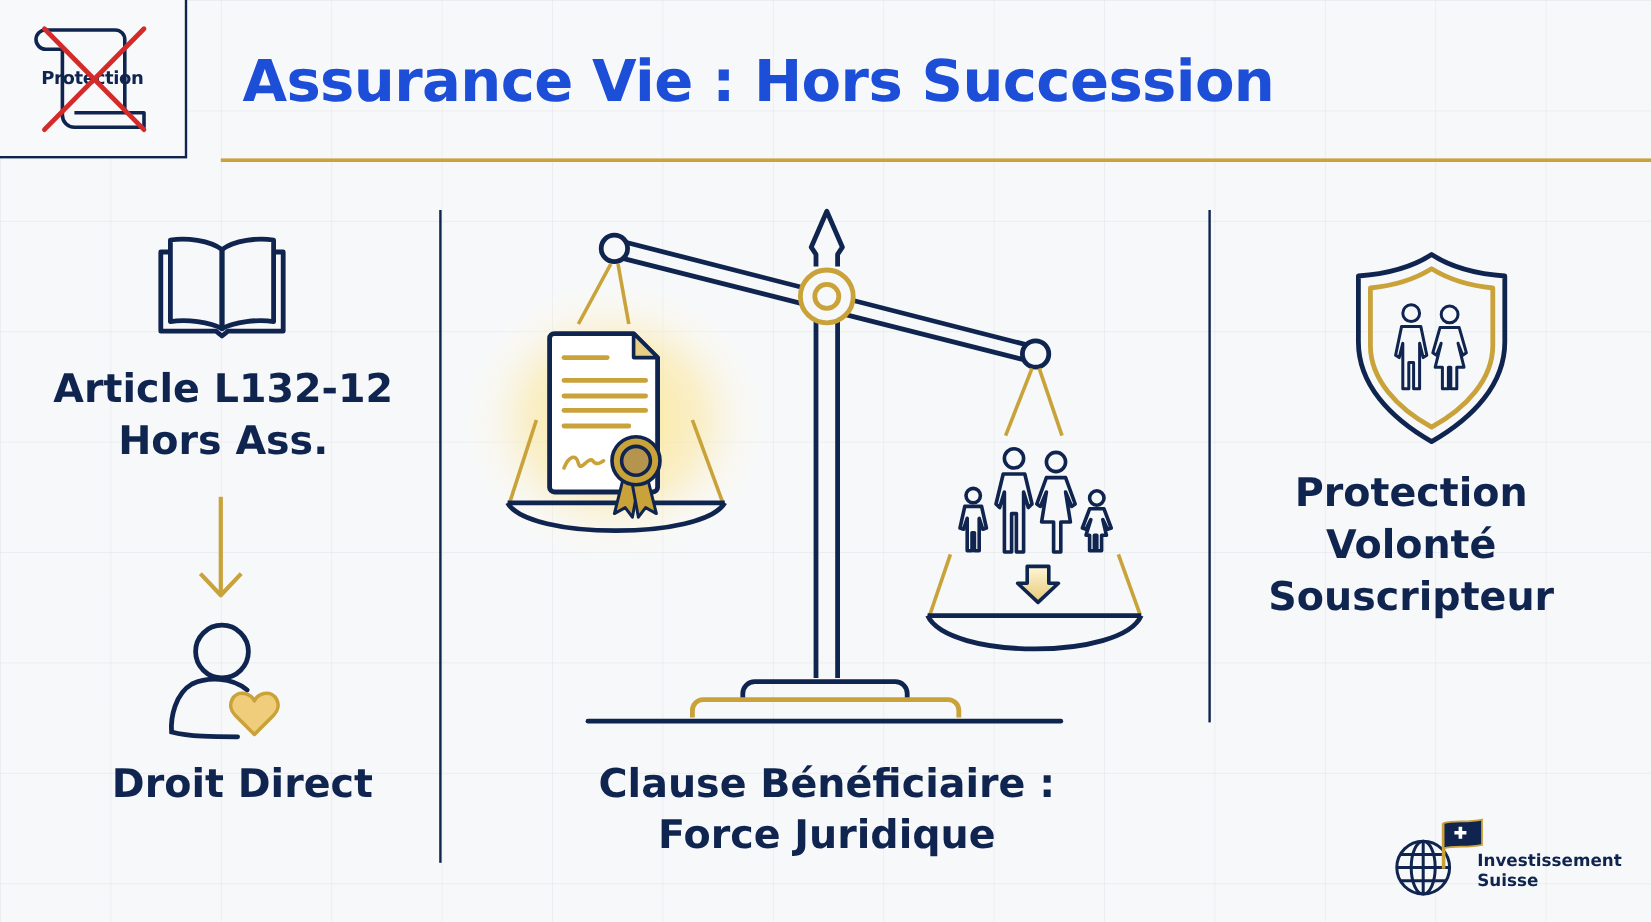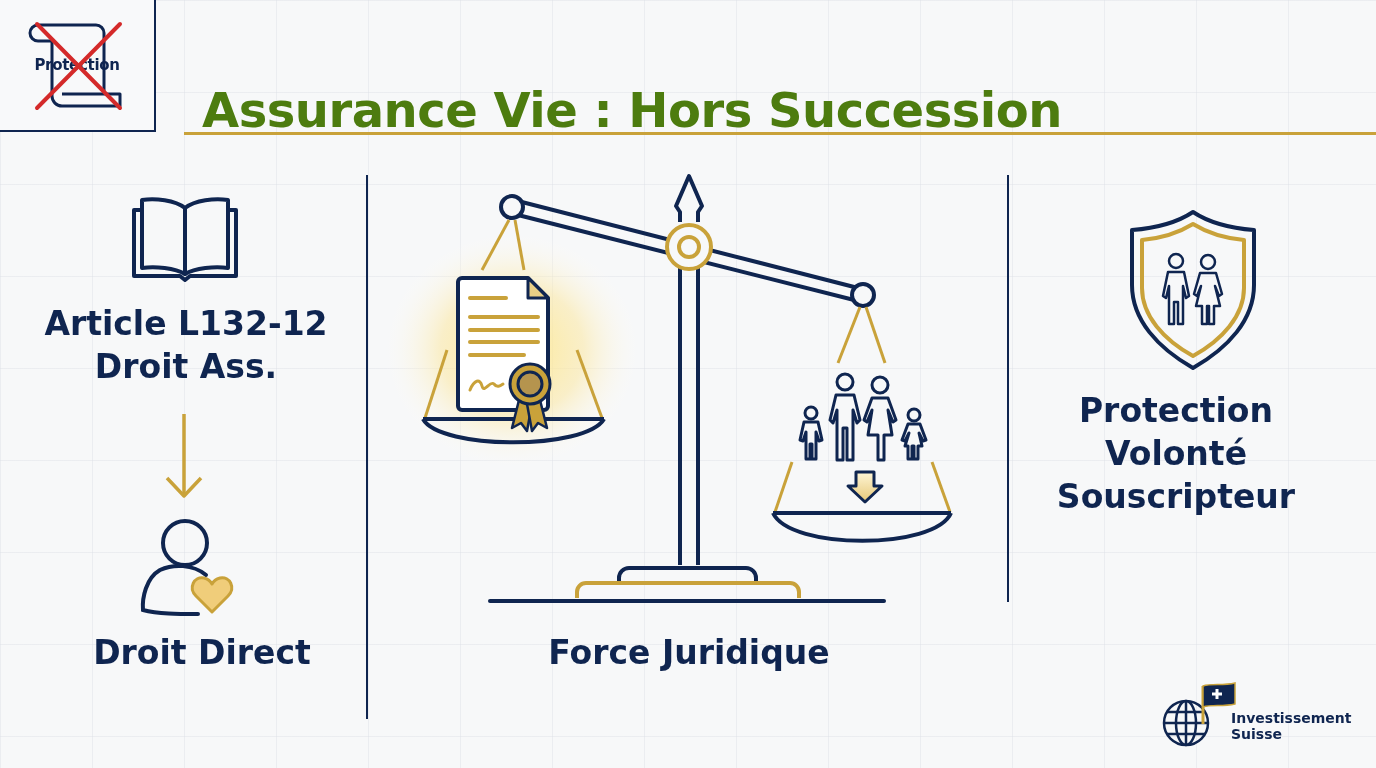--- a/index.html
+++ b/index.html
@@ -8,21 +8,21 @@
     background-color:#f7f8f9;
     background-image:
       linear-gradient(to right, rgba(220,224,230,0.45) 1px, transparent 1px),
       linear-gradient(to bottom, rgba(220,224,230,0.45) 1px, transparent 1px);
     background-size: 92px 92px;
     background-position: 0 0;
     font-family: "DejaVu Sans", "Liberation Sans", sans-serif;
     color:#0f2550;
   }
   .abs { position:absolute; }
-  .navy { color:#4d7c0f;margin-top:42px; }
+  .navy { color:#1d4ed8; }
   .logo-box {
     left:-2px; top:-2px; width:158px; height:134px;
     border:2px solid #0f2550; background:#f8f9fa; box-sizing:border-box;
   }
   .logo-text {
     position:absolute; left:0; width:100%; top:56px; text-align:center;
     font-weight:bold; font-size:15px; color:#0f2550; letter-spacing:-0.3px;
   }
   .title {
     left:202px; top:40px; font-size:48px; font-weight:bold; letter-spacing:-0.5px;
@@ -61,21 +61,21 @@
 
 <svg style="left:130px; top:196px;" width="110" height="86" viewBox="0 0 110 86">
   <g fill="none" stroke="#0f2550" stroke-width="4" stroke-linejoin="round">
     <path d="M55 78 C45 72 25 70 12 72 V4 C25 2 45 4 55 12 Z"></path>
     <path d="M55 78 C65 72 85 70 98 72 V4 C85 2 65 4 55 12 Z"></path>
     <path d="M12 14 H4 V80 H50 L55 84 L60 80 H106 V14 H98"></path>
   </g>
 </svg>
 <div class="abs label" style="left:0; width:372px; top:303px;">
   <div>Article L132-12</div>
-  <div>Droit Ass.</div>
+  <div>Hors Ass.</div>
 </div>
 <svg style="left:164px; top:412px;" width="40" height="90" viewBox="0 0 40 90">
   <line x1="20" y1="2" x2="20" y2="84" stroke="#c9a23a" stroke-width="3.5"></line>
   <polyline points="3,66 20,84 37,66" fill="none" stroke="#c9a23a" stroke-width="3.5" stroke-linejoin="round"></polyline>
 </svg>
 <svg style="left:138px; top:518px;" width="100" height="100" viewBox="0 0 100 100">
   <circle cx="47" cy="25" r="22" fill="none" stroke="#0f2550" stroke-width="4"></circle>
   <path d="M68 57 C55 46 35 46 22 52 C8 60 4 80 5 92 C20 96 40 96 60 96" fill="none" stroke="#0f2550" stroke-width="4" stroke-linecap="round"></path>
   <path d="M74 94 L58 78 C50 70 56 58 66 60 C70 61 73 64 74 66 C75 64 78 61 82 60 C92 58 98 70 90 78 Z" fill="#f0cd7a" stroke="#c9a23a" stroke-width="3" stroke-linejoin="round"></path>
 </svg>
@@ -155,20 +155,21 @@
   <path d="M856 472 V486 H848 L865 502 L882 486 H874 V472 Z" fill="url(#arrowfill)" stroke="#0f2550" stroke-width="3" stroke-linejoin="round"></path>
 
   <line x1="773" y1="513" x2="951" y2="513" stroke="#0f2550" stroke-width="4"></line>
   <path d="M773 513 C790 550 935 550 951 513" fill="none" stroke="#0f2550" stroke-width="4"></path>
 
   <path d="M619 584 V578 a10 10 0 0 1 10 -10 H746 a10 10 0 0 1 10 10 V584" fill="none" stroke="#0f2550" stroke-width="4"></path>
   <path d="M577 598 V592 a9 9 0 0 1 9 -9 H790 a9 9 0 0 1 9 9 V598" fill="none" stroke="#c9a23a" stroke-width="4"></path>
   <line x1="490" y1="601" x2="884" y2="601" stroke="#0f2550" stroke-width="4" stroke-linecap="round"></line>
 </svg>
 <div class="abs label" style="left:372px; width:634px; top:632px;">
+  <div>Clause Bénéficiaire :</div>
   <div>Force Juridique</div>
 </div>
 
 <svg style="left:1128px; top:210px;" width="130" height="160" viewBox="0 0 130 160">
   <path d="M65 2 C50 12 30 18 4 20 V75 C4 110 30 138 65 158 C100 138 126 110 126 75 V20 C100 18 80 12 65 2 Z" fill="none" stroke="#0f2550" stroke-width="4" stroke-linejoin="round"></path>
   <path d="M65 14 C52 22 36 28 14 30 V78 C14 106 36 130 65 146 C94 130 116 106 116 78 V30 C94 28 78 22 65 14 Z" fill="none" stroke="#c9a23a" stroke-width="4" stroke-linejoin="round"></path>
   <g fill="none" stroke="#0f2550" stroke-width="2.5" stroke-linejoin="round">
     <circle cx="48" cy="51" r="7"></circle>
     <path d="M40 62 H56 L61 86 L58 88 L55 76 V114 H50 V92 H46 V114 H41 V76 L38 88 L35 86 Z"></path>
     <circle cx="80" cy="52" r="7"></circle>

